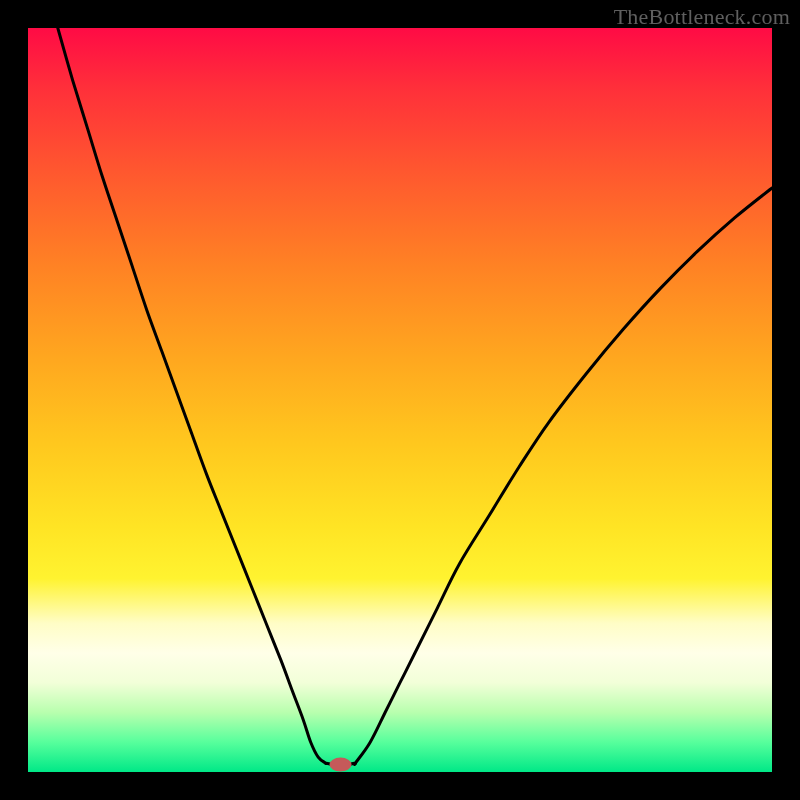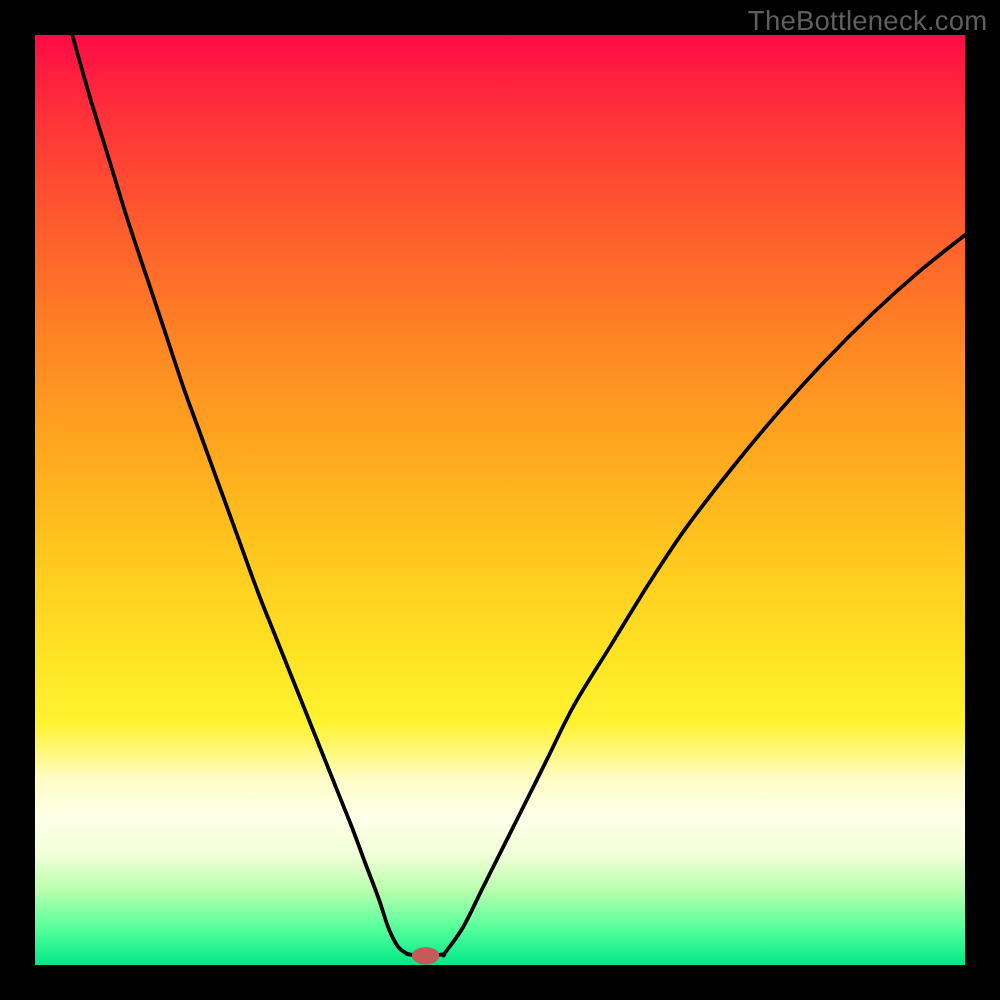--- a/index.html
+++ b/index.html
@@ -37,21 +37,21 @@
       #ffffe8 84%,
       #f2ffd8 88%,
       #b8ffae 92%,
       #57ff9c 96%,
       #00e887 100%);
   }
   .watermark {
     position: absolute;
     top: 4px;
     right: 10px;
-    font-family: Liberation Sans, sans-serif;
+    font-family: Liberation Serif, serif;
     font-size: 22px;
     color: #5f5f5f;
     letter-spacing: 0.2px;
     user-select: none;
   }
   svg.curve {
     position: absolute;
     left: 0;
     top: 0;
     width: 744px;

